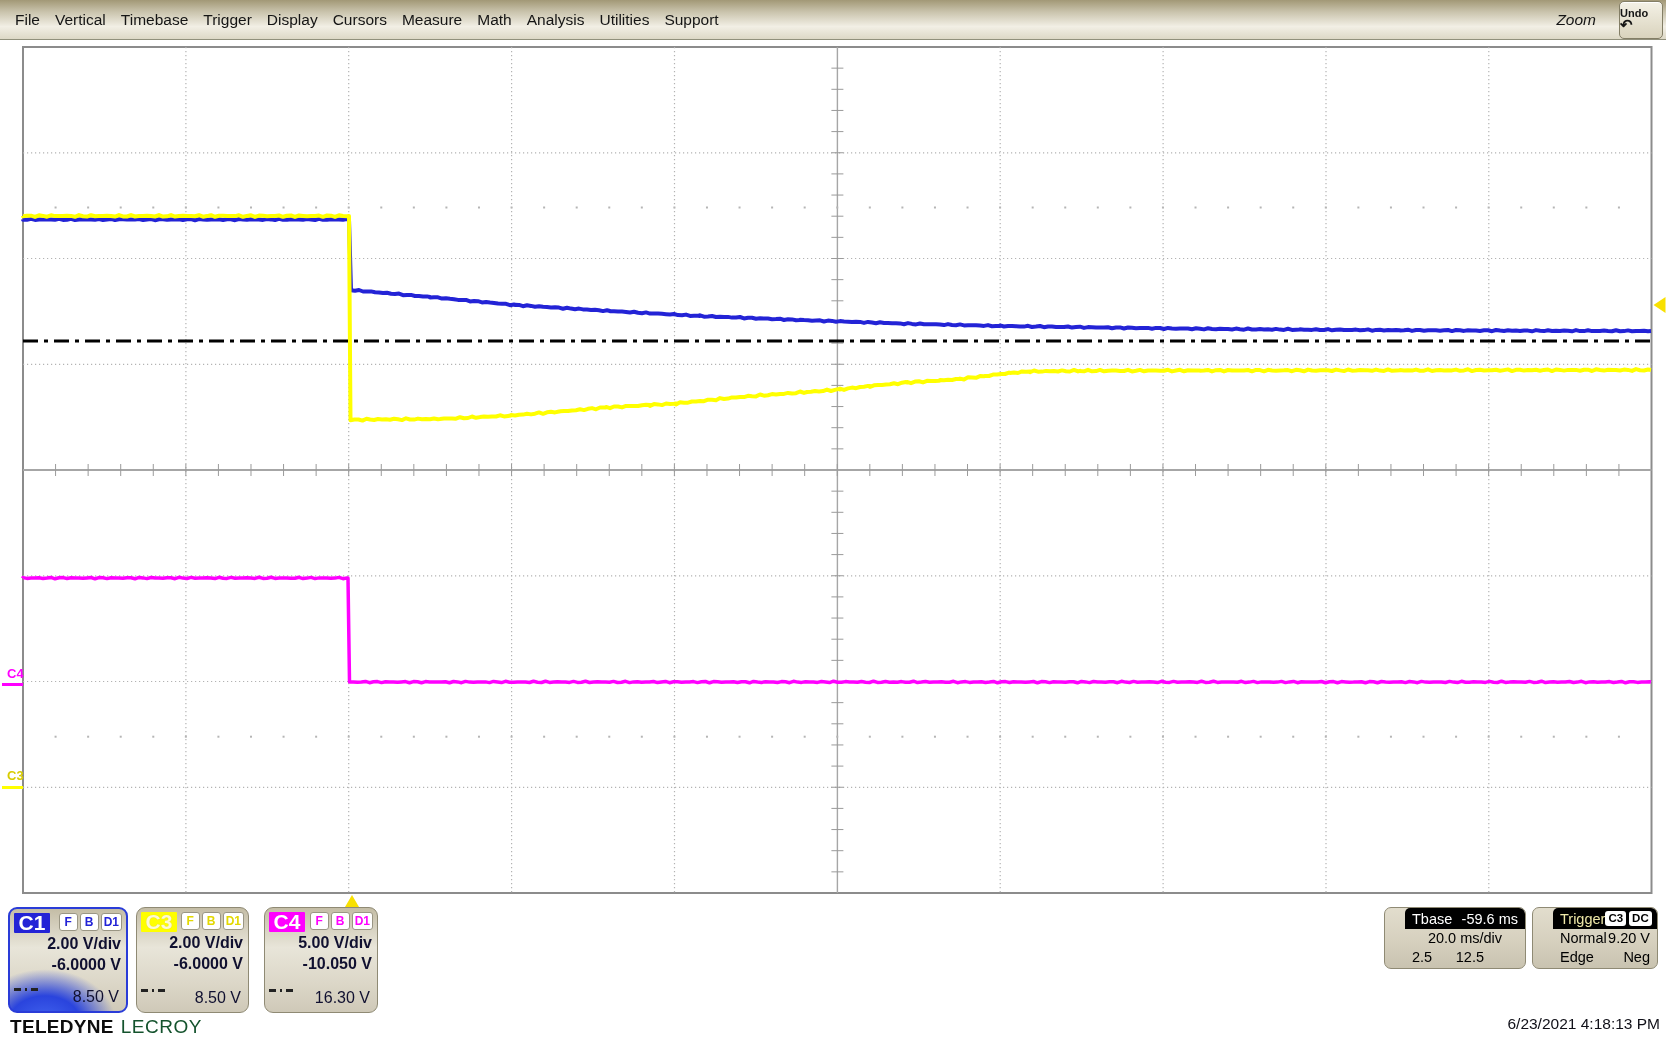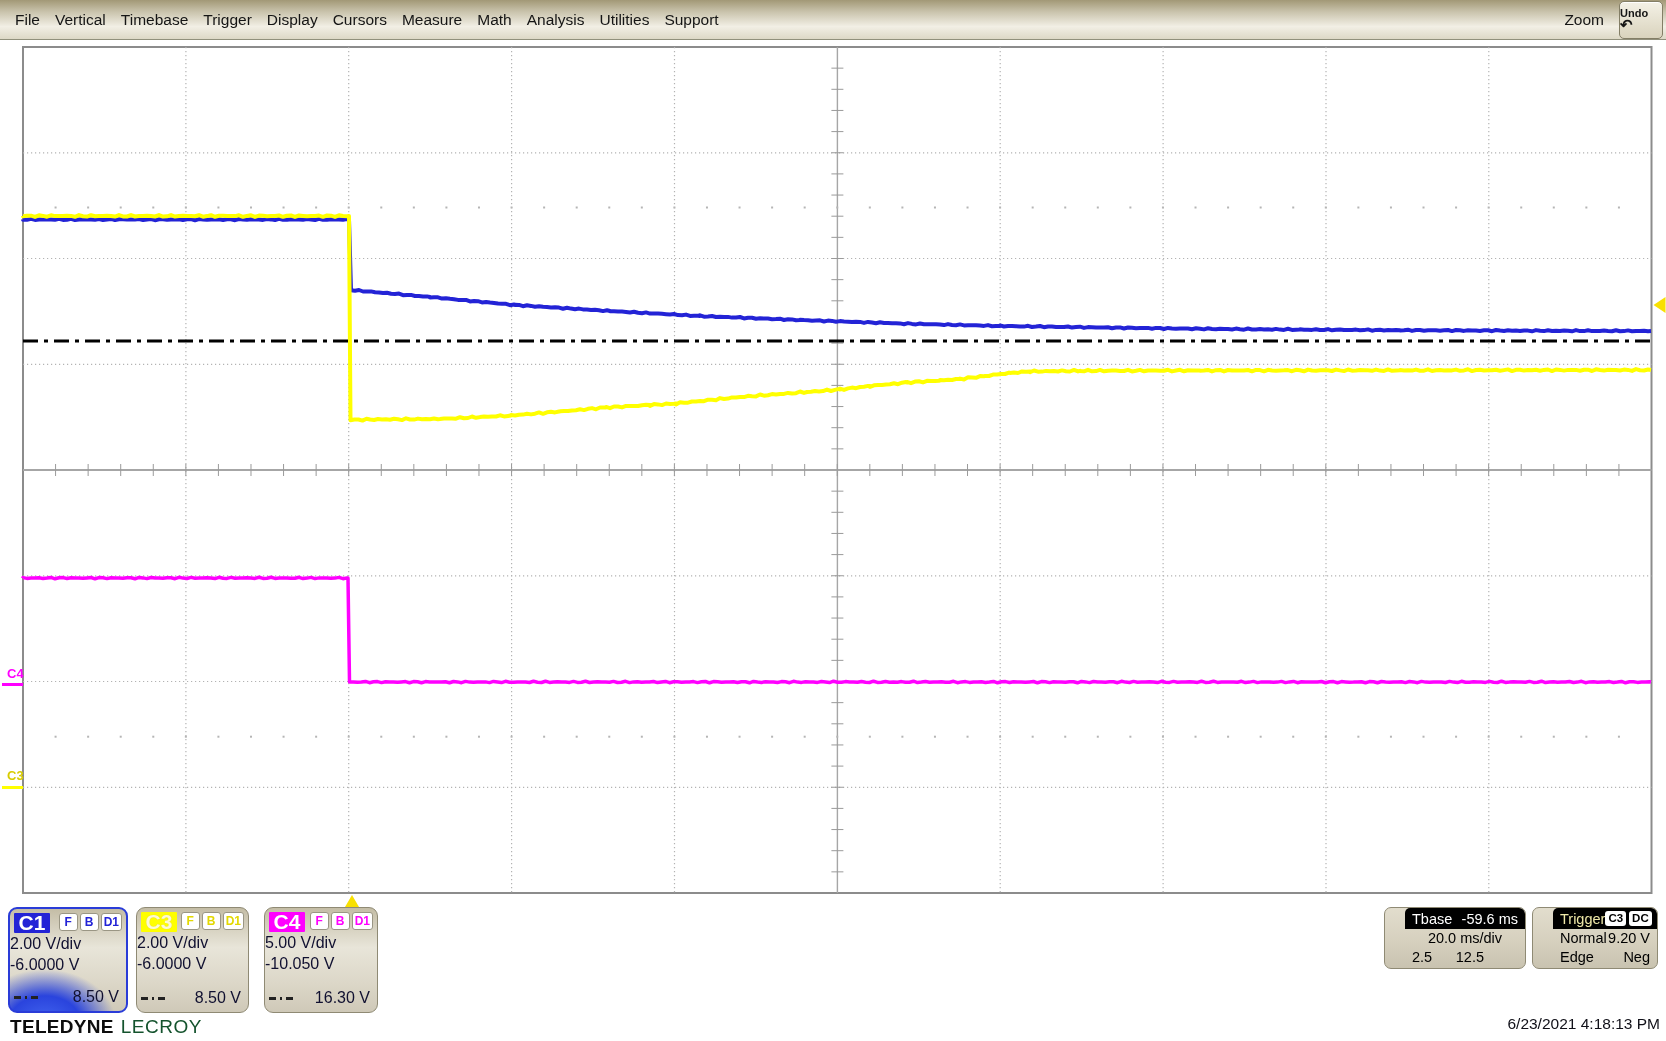--- a/index.html
+++ b/index.html
@@ -6,21 +6,21 @@
   body{width:1666px;height:1041px;position:relative;overflow:hidden;
        font-family:"Liberation Sans",sans-serif;color:#111;}
 
   
   .menubar{position:absolute;left:0;top:0;width:1666px;height:40px;
     background:linear-gradient(180deg,#a29876 0%,#c9c3ac 30%,#f2efe5 68%,#ddd8c6 100%);
     border-bottom:1px solid #91907c;
     display:flex;align-items:center;gap:15px;padding-left:15px;box-sizing:border-box;
     font-size:15.5px;color:#151515;}
   .menu-item{cursor:default;white-space:nowrap;}
-  .zoom-item{margin-left:auto;}
+  .zoom-item{margin-left:auto;margin-right:8px;font-style:italic;}
   .undo-btn{width:42px;height:36px;margin-right:3px;border:1px solid #837e66;border-radius:5px;
     background:linear-gradient(180deg,#f4f1e6,#d9d3bd);
     display:flex;flex-direction:column;align-items:flex-start;justify-content:center;line-height:1;
     box-shadow:inset 0 1px 0 #fff;}
   .undo-btn .lbl{font-size:11px;font-weight:bold;}
   .undo-btn .ico{font-size:15px;font-weight:bold;margin-top:-2px;}
 
   
   #wave{position:absolute;left:0;top:0;}
 
@@ -43,23 +43,23 @@
   .ch-header{display:flex;align-items:flex-start;padding:4px 4px 0 4px;}
   .ch-id{width:36px;height:20px;border-radius:1px;text-align:center;font-size:21px;
     line-height:20px;color:#fff;font-weight:bold;}
   .id-c1{background:#2323d6;}
   .id-c3{background:#ffff00;color:#fdfad2;text-shadow:0 0 1px #d8cc40;}
   .id-c4{background:#ff00ff;}
   .badges{margin-left:auto;display:flex;gap:2px;}
   .badge{background:#fff;border:1px solid #9a9684;border-radius:3px;height:16px;min-width:13px;
     padding:0 2px;font-size:12px;font-weight:bold;line-height:16px;text-align:center;}
   .bc1{color:#2323d6;} .bc3{color:#e3d800;} .bc4{color:#ff00ff;}
-  .ch-line{padding-right:5px;line-height:21px;}
+  .ch-line{text-align:right;padding-right:5px;line-height:21px;font-weight:bold;}
   .ch-bottom{position:absolute;bottom:5px;left:4px;right:7px;display:flex;
-    justify-content:space-between;align-items:center;}
+    justify-content:space-between;align-items:flex-start;}
   .dashdot-icon{width:26px;height:3px;
     background:repeating-linear-gradient(90deg,#222 0 7px,transparent 7px 11px,#222 11px 13px,transparent 13px 17px);}
 
   .info-box{position:absolute;top:907px;height:62px;box-sizing:border-box;
     border:1px solid #8f8a74;border-radius:7px;overflow:hidden;
     background:linear-gradient(180deg,#e2ddcd 0%,#d5cfbd 60%,#c9c3b0 100%);
     font-size:14.5px;color:#000;padding-left:20px;}
   .info-header{height:21px;background:#000;display:flex;justify-content:space-between;
     align-items:center;padding:0 7px;color:#fff;border-radius:5px 5px 0 0;}
   .trig-label{color:#efe8a8;}

